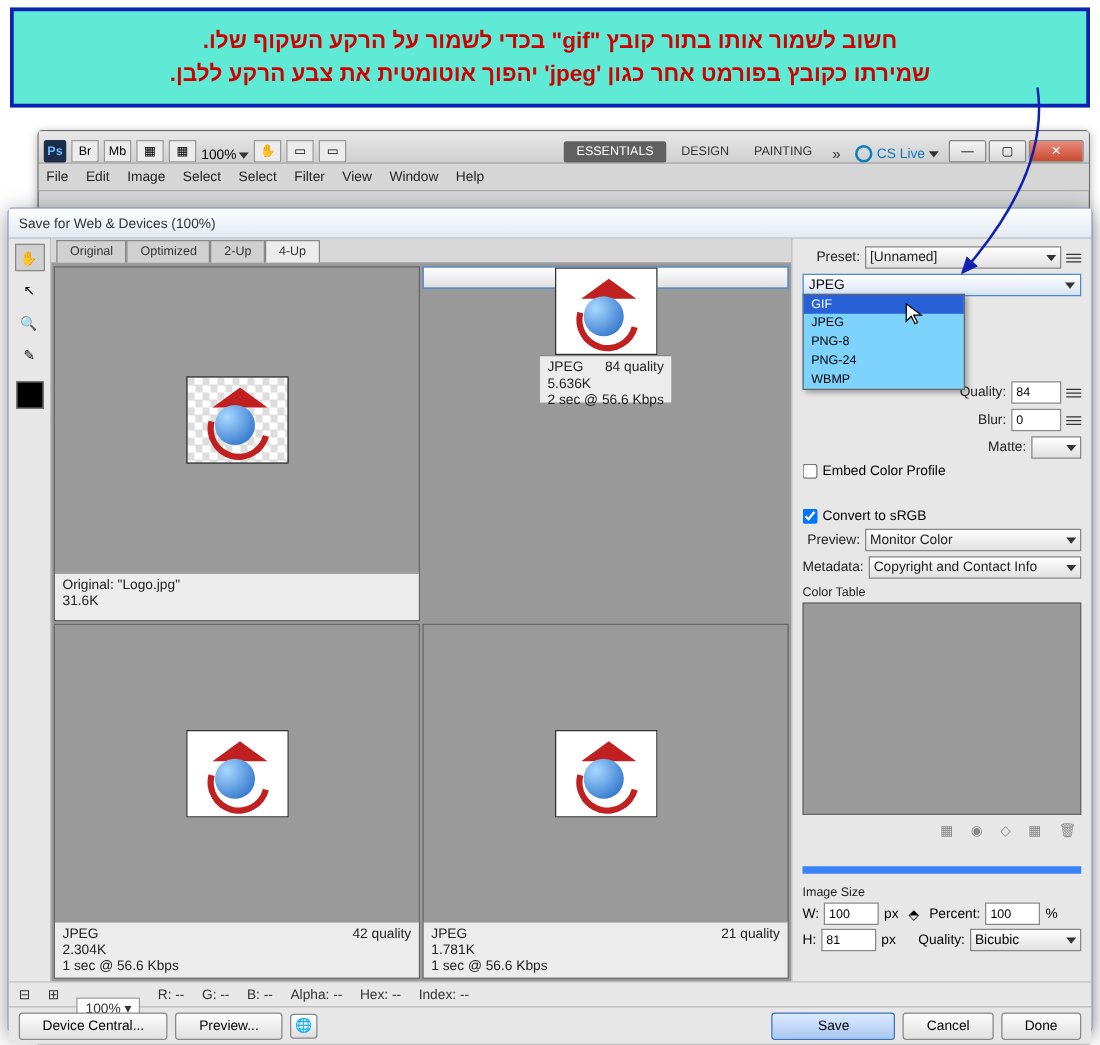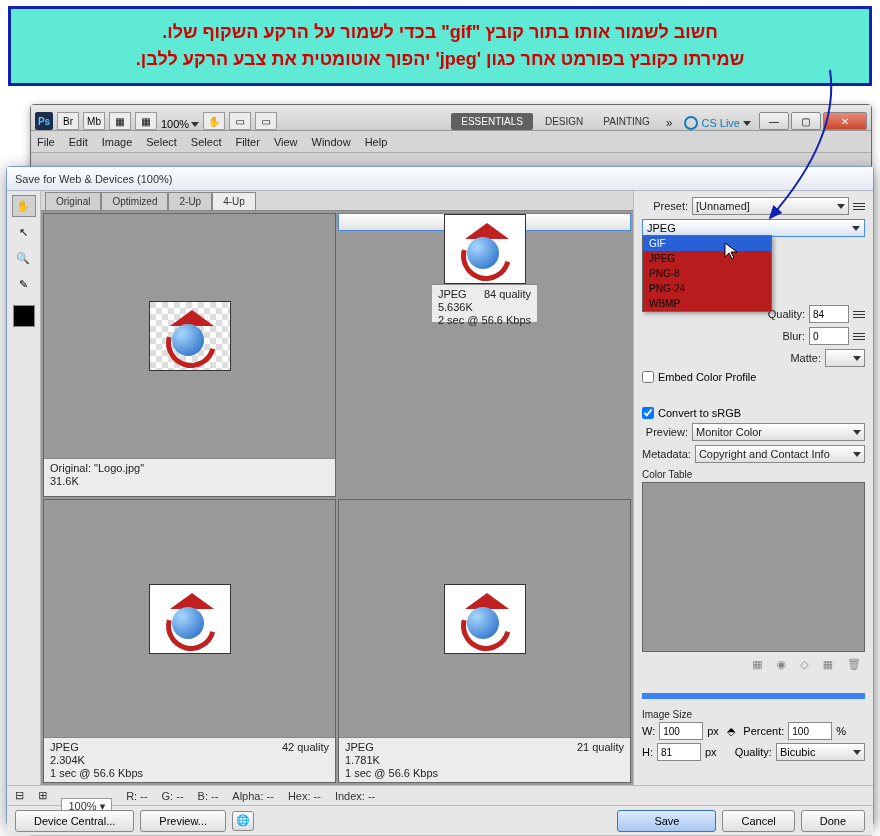--- a/index.html
+++ b/index.html
@@ -49,21 +49,21 @@
 .cell-foot { background:#ececec; padding:3px 6px; font-size:10px; color:#222; display:flex; flex-direction:column; gap:1px; border-top:1px solid #888; min-height:38px; }
 .cell-foot .row2 { display:flex; justify-content:space-between; }
 .side-panel { width:240px; background:#e7e7e7; border-left:1px solid #bbb; padding:6px 8px; overflow:hidden; position:relative; }
 .fld { display:flex; align-items:center; gap:4px; margin-bottom:4px; font-size:10px; color:#222; }
 .fld label { min-width:46px; text-align:right; }
 .sel, .inp { border:1px solid #888; background:#fff; height:18px; padding:0 3px; font-size:10px; flex:1; }
 .sel { background:linear-gradient(#fff,#e0e0e0); display:flex; align-items:center; justify-content:space-between; }
 .burger { display:flex; flex-direction:column; gap:2px; width:12px; cursor:pointer; }
 .burger span { height:1px; background:#333; }
 .format-sel { border:1px solid #4a88d8; background:linear-gradient(#fff,#d8e4f4); height:18px; display:flex; align-items:center; padding:0 4px; justify-content:space-between; margin-bottom:2px; }
-.dropdown { position:absolute; top:44px; left:8px; width:130px; background:#b91c1c; border:1px solid #666; z-index:60; box-shadow:2px 2px 4px rgba(0,0,0,.3); }
+.dropdown { position:absolute; top:44px; left:8px; width:130px; background:#7dd3fc; border:1px solid #666; z-index:60; box-shadow:2px 2px 4px rgba(0,0,0,.3); }
 .dropdown div { padding:2px 6px; font-size:10px; }
 .dropdown .hl { background:#2860d8; color:#fff; }
 .chk { display:flex; align-items:center; gap:4px; font-size:10px; margin:4px 0; }
 .chk input { width:12px; height:12px; }
 .sect-label { font-size:10px; color:#222; margin:6px 0 2px; }
 .color-table { height:170px; background:#9a9a9a; border:1px solid #666; margin-bottom:4px; }
 .ct-icons { display:flex; justify-content:flex-end; gap:14px; font-size:11px; color:#888; padding:2px 4px; }
 .img-size { border-top:6px solid #3b82f6; padding-top:4px; margin-top:20px; }
 .sz-row { display:flex; align-items:center; gap:4px; font-size:10px; margin-bottom:3px; }
 .sz-row .inp { width:44px; flex:none; }

